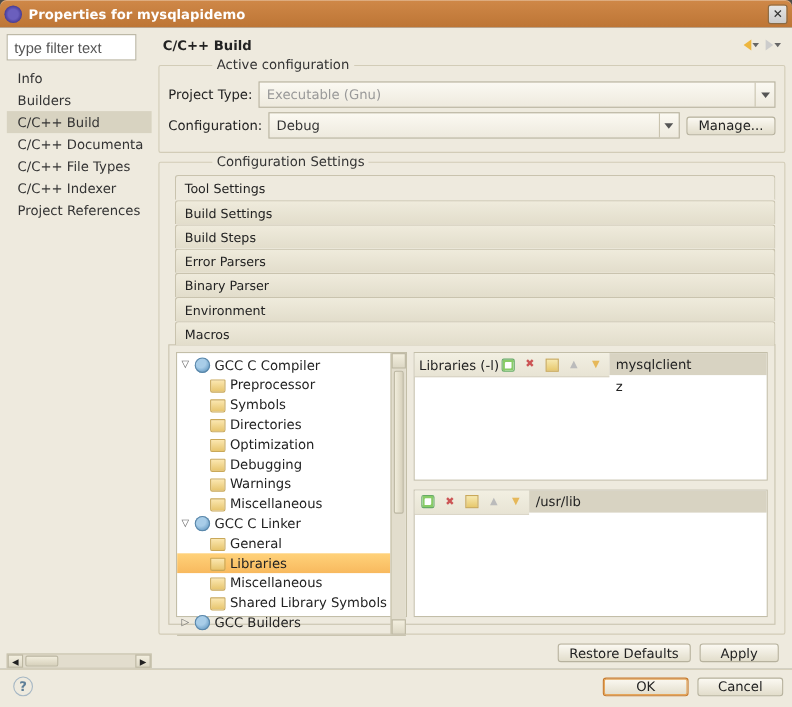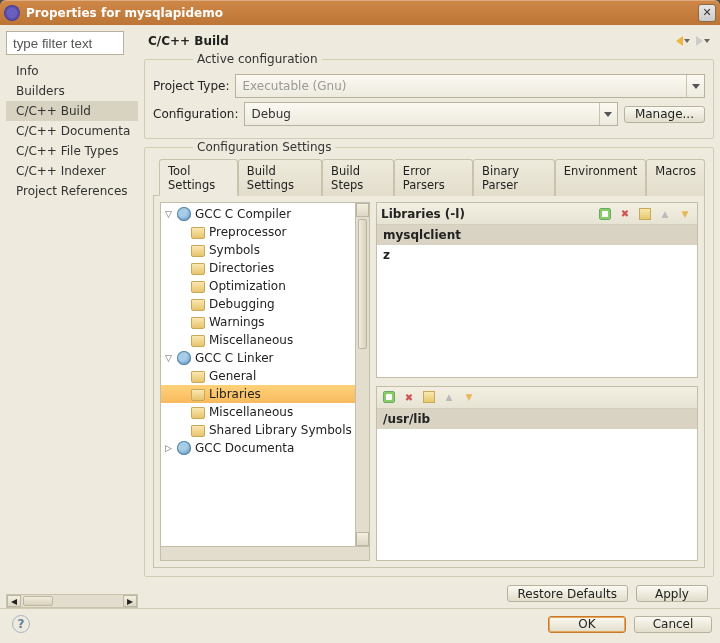--- a/index.html
+++ b/index.html
@@ -207,20 +207,21 @@
   .config-settings {
     flex: 1;
     margin-top: 8px;
     display: flex;
     flex-direction: column;
     min-height: 0;
   }
   .tabs-strip {
     display: flex;
     padding-left: 6px;
+    flex-direction: column;
   }
   .tab {
     padding: 4px 8px 3px 8px;
     background: linear-gradient(#efebdc,#e2ddcb);
     border: 1px solid #c9c3ae;
     border-bottom: none;
     margin-right: 0px;
     border-top-left-radius: 3px;
     border-top-right-radius: 3px;
     font-size: 11.5px;
@@ -322,22 +323,20 @@
     flex: 1;
     display: flex;
     flex-direction: column;
     gap: 8px;
     min-width: 0;
   }
   .panel {
     border: 1px solid #c3bea8;
     background: #fff;
     display: flex;
-    flex-direction: column;
-    font-weight: bold;
   }
   .panel-head {
     display:flex;
     align-items:center;
     height:22px;
     background: linear-gradient(#f2efe2,#e8e4d4);
     border-bottom: 1px solid #d3cdba;
     padding: 0 4px;
   }
   .panel-head .title { flex:1; }
@@ -522,21 +521,21 @@
                       <span class="tree-icon icon-folder"></span>
                       <span>Miscellaneous</span>
                     </div>
                     <div class="tree-row lvl2">
                       <span class="tree-icon icon-folder"></span>
                       <span>Shared Library Symbols</span>
                     </div>
                     <div class="tree-row lvl1">
                       <span class="twisty">▷</span>
                       <span class="tree-icon icon-cog"></span>
-                      <span>GCC Documenta</span>
+                      <span>GCC Builders</span>
                     </div>
                   </div>
               </div>
               <div class="v-scroll">
                 <div class="arrow"></div>
                 <div class="thumb"></div>
                 <div class="track"></div>
                 <div class="arrow"></div>
               </div>
             </div>

